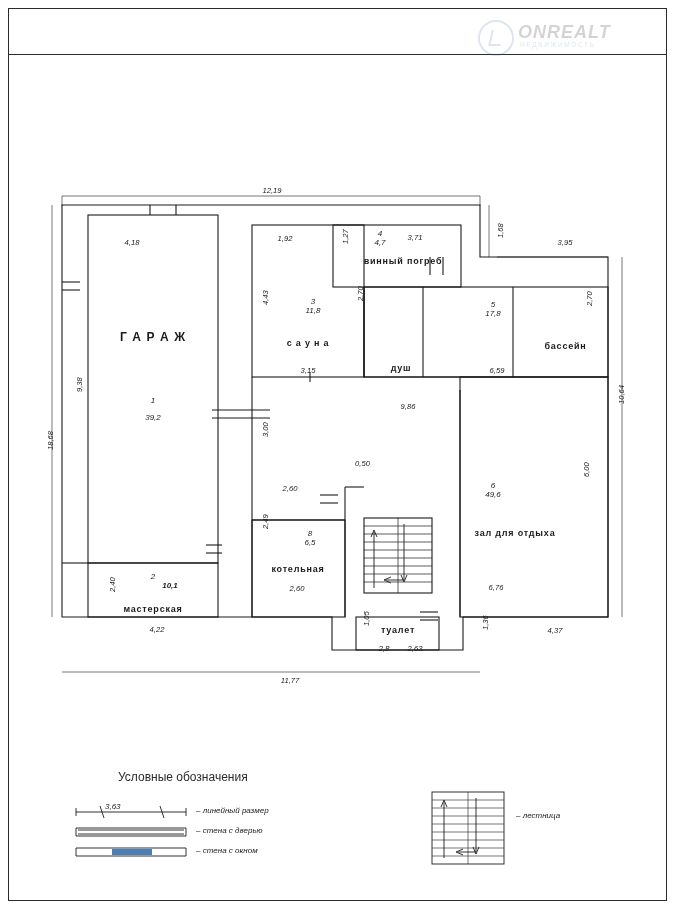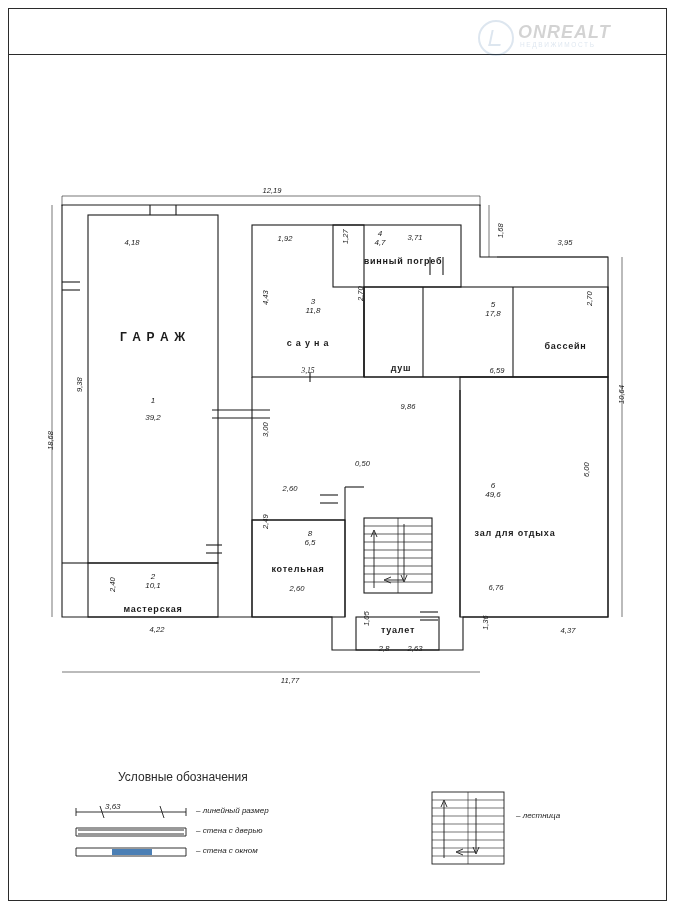--- a/index.html
+++ b/index.html
@@ -264,21 +264,21 @@
       <path d="M62,672 L480,672"></path>
     </g>
   </svg>
 
   <div class="lbl room-name center" style="left:153px; top:330px;">Г А Р А Ж</div>
   <div class="lbl num center" style="left:153px; top:396px;">1</div>
   <div class="lbl num center" style="left:153px; top:405px; font-style:italic;margin-top:8px;">39,2</div>
 
   <div class="lbl room-name small center" style="left:153px; top:604px;">мастерская</div>
   <div class="lbl num center" style="left:153px; top:572px;">2</div>
-  <div class="lbl num center" style="left:153px; top:581px;">10,1</div>
+  <div class="lbl num center" style="left:170px; top:581px;font-weight:bold;">10,1</div>
 
   <div class="lbl room-name small center" style="left:308px; top:338px;">с а у н а</div>
   <div class="lbl num center" style="left:313px; top:297px;">3</div>
   <div class="lbl num center" style="left:313px; top:306px;">11,8</div>
 
   <div class="lbl room-name small center" style="left:403px; top:256px;">винный погреб</div>
   <div class="lbl num center" style="left:380px; top:229px;">4</div>
   <div class="lbl num center" style="left:380px; top:238px;">4,7</div>
 
   <div class="lbl room-name small center" style="left:401px; top:363px;">душ</div>
@@ -304,35 +304,35 @@
 
   <div class="lbl dim center" style="left:132px; top:238px;">4,18</div>
   <div class="lbl dim rot" style="left:75px; top:392px;">9,38</div>
   <div class="lbl dim rot" style="left:46px; top:450px;">18,68</div>
 
   <div class="lbl dim rot" style="left:108px; top:592px;">2,40</div>
   <div class="lbl dim center" style="left:157px; top:625px;">4,22</div>
 
   <div class="lbl dim center" style="left:285px; top:234px;">1,92</div>
   <div class="lbl dim rot" style="left:261px; top:305px;">4,43</div>
-  <div class="lbl dim center" style="left:308px; top:366px;font-family:Liberation Serif, serif;">3,15</div>
+  <div class="lbl dim center" style="left:308px; top:366px;">3,15</div>
 
   <div class="lbl dim rot" style="left:341px; top:244px;">1,27</div>
   <div class="lbl dim center" style="left:415px; top:233px;">3,71</div>
 
   <div class="lbl dim rot" style="left:356px; top:301px;">2,70</div>
   <div class="lbl dim center" style="left:408px; top:402px;">9,86</div>
 
   <div class="lbl dim rot" style="left:585px; top:306px;">2,70</div>
   <div class="lbl dim center" style="left:497px; top:366px;">6,59</div>
   <div class="lbl dim rot" style="left:617px; top:404px;">10,64</div>
 
   <div class="lbl dim rot" style="left:582px; top:477px;">6,00</div>
   <div class="lbl dim center" style="left:496px; top:583px;">6,76</div>
-  <div class="lbl dim center" style="left:568px; top:626px;">4,37</div>
+  <div class="lbl dim center" style="left:555px; top:626px;">4,37</div>
   <div class="lbl dim rot" style="left:481px; top:630px;">1,36</div>
 
   <div class="lbl dim rot" style="left:261px; top:437px;">3,00</div>
   <div class="lbl dim center" style="left:290px; top:484px;">2,60</div>
   <div class="lbl dim center" style="left:353px; top:459px;padding-left:19px;">0,50</div>
 
   <div class="lbl dim rot" style="left:261px; top:529px;">2,49</div>
   <div class="lbl dim center" style="left:297px; top:584px;">2,60</div>
 
   <div class="lbl dim rot" style="left:362px; top:626px;">1,05</div>

